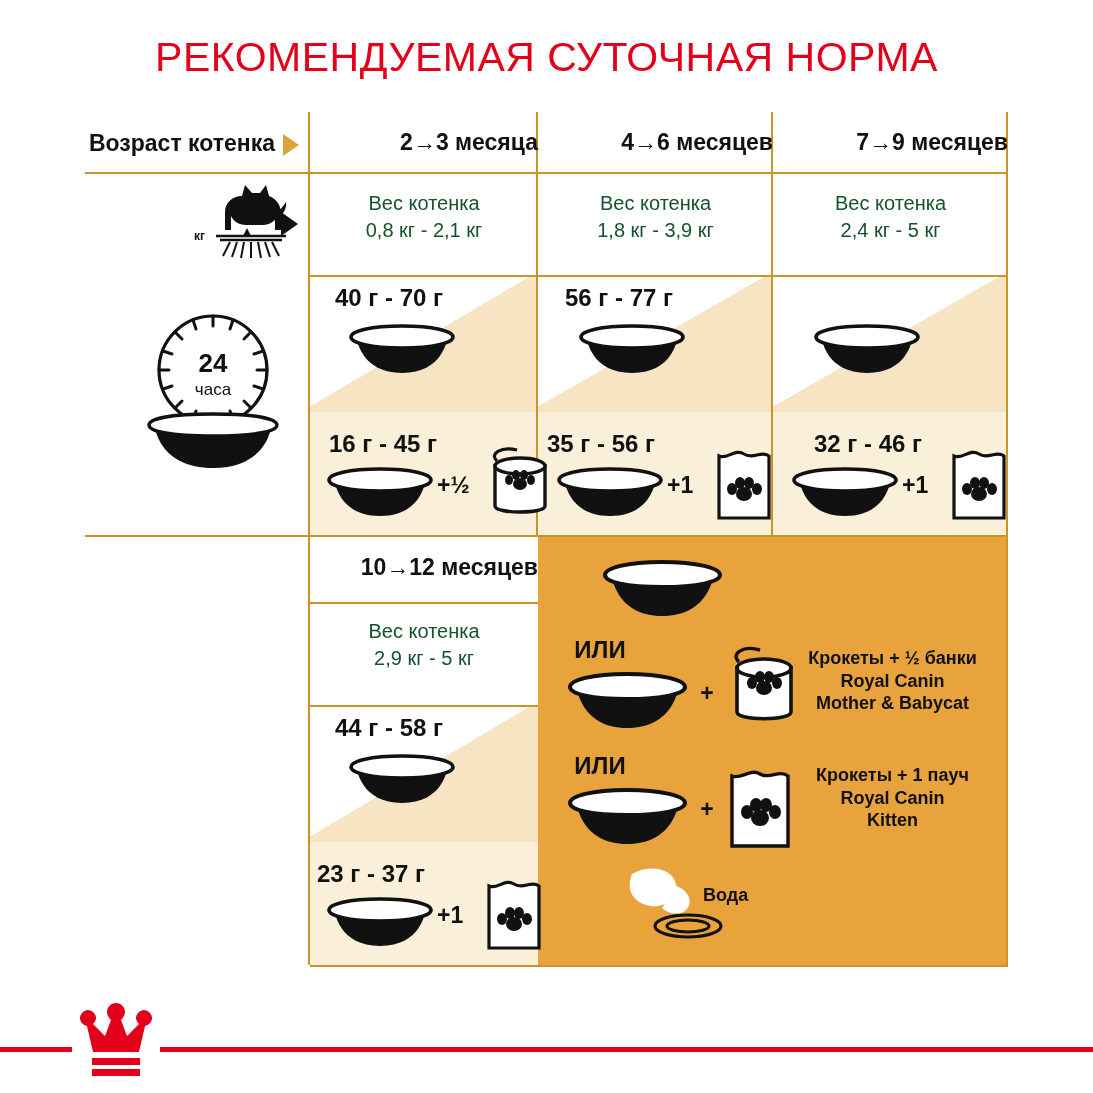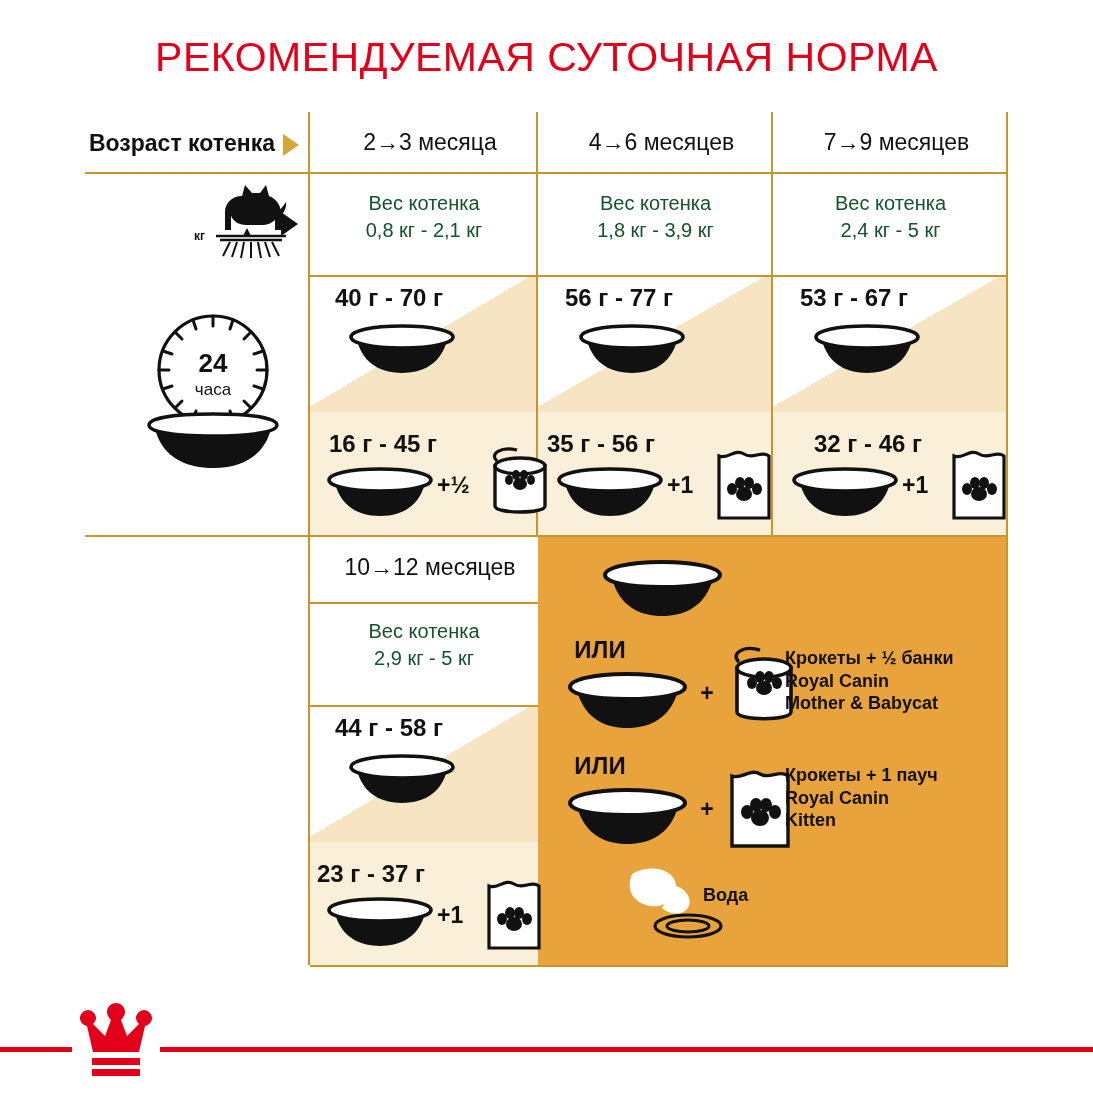--- a/index.html
+++ b/index.html
@@ -51,23 +51,23 @@
     box-sizing: border-box;
   }
   .beige { background: #faefd9; }
   .orange { background: #e8a33d; }
 
   .hline { position: absolute; height: 2px; background: #c9952a; }
   .vline { position: absolute; width: 2px; background: #c9952a; }
 
   .hdr {
     font-size: 23px;
-    font-weight: normal;
-    color: #111;
-    text-align: center;
+    font-weight: bold;
+    color: #111;
+    text-align: right;
     line-height: 1.1;
     padding-left: 12px;
   }
   .hdr-left {
     font-size: 23px;
     font-weight: bold;
     color: #111;
     text-align: right;
   }
   .wtxt {
@@ -89,21 +89,21 @@
   .or-label {
     font-size: 24px;
     font-weight: bold;
     color: #111;
   }
   .legend-txt {
     font-size: 18px;
     font-weight: bold;
     color: #111;
     line-height: 1.25;
-    text-align: left;
+    text-align: center;
   }
   .legend-txt.single { text-align: left; }
 
   
   .tri {
     width: 0; height: 0;
     border-left: 17px solid #111;
     border-top: 12px solid transparent;
     border-bottom: 12px solid transparent;
   }
@@ -255,21 +255,20 @@
     </div>
 
     <div class="cell gram" style="left:480px; top:172px; width:200px;">56 г - 77 г</div>
     <div class="cell" style="left:492px; top:205px; width:110px; height:62px;">
       <svg viewBox="0 0 110 62" width="110" height="62">
         <path d="M10 22 C10 22 14 56 55 56 C96 56 100 22 100 22 Z" fill="#111"></path>
         <path d="M4 20 C4 14 24 9 55 9 C86 9 106 14 106 20 C106 26 86 31 55 31 C24 31 4 26 4 20 Z" fill="#fff" stroke="#111" stroke-width="3.6"></path>
       </svg>
     </div>
 
-    <div class="cell gram" style="left:715px; top:172px; width:200px;">53 г - 67 г</div>
     <div class="cell" style="left:727px; top:205px; width:110px; height:62px;">
       <svg viewBox="0 0 110 62" width="110" height="62">
         <path d="M10 22 C10 22 14 56 55 56 C96 56 100 22 100 22 Z" fill="#111"></path>
         <path d="M4 20 C4 14 24 9 55 9 C86 9 106 14 106 20 C106 26 86 31 55 31 C24 31 4 26 4 20 Z" fill="#fff" stroke="#111" stroke-width="3.6"></path>
       </svg>
     </div>
 
     <div class="cell gram" style="left:232px; top:318px; width:200px;margin-left:12px;">16 г - 45 г</div>
     <div class="cell" style="left:240px; top:348px; width:110px; height:62px;">
       <svg viewBox="0 0 110 62" width="110" height="62">

